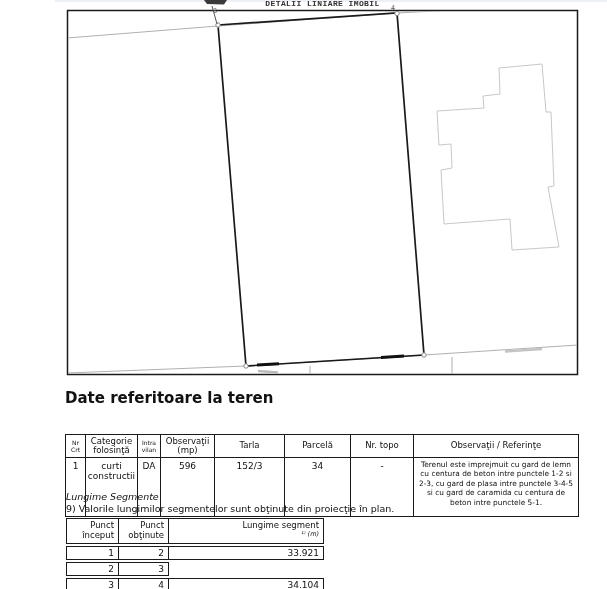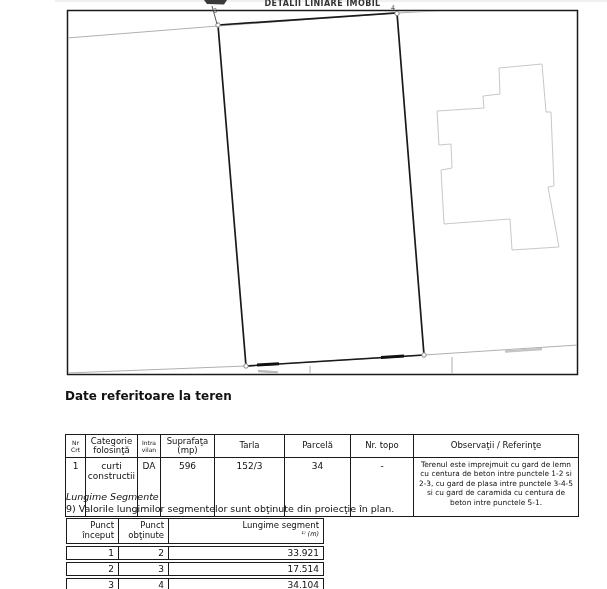--- a/index.html
+++ b/index.html
@@ -4,26 +4,26 @@
 <style>
   html,body{margin:0;padding:0;}
   body{
     width:607px;height:589px;position:relative;background:#ffffff;
     font-family:"DejaVu Sans","Liberation Sans",sans-serif;color:#111;
     overflow:hidden;
   }
   .top-strip{position:absolute;left:55px;top:0;width:552px;height:2px;background:#edf1f5;}
   .map-title{
     position:absolute;left:67px;top:-1px;width:511px;text-align:center;
-    font-size:8px;font-weight:600;color:#333;letter-spacing:.4px;
+    font-size:8px;font-weight:600;color:#333;letter-spacing:.4px;font-family:Liberation Mono, monospace;
   }
   svg.map{position:absolute;left:0;top:0;}
 
   .h-teren{
-    position:absolute;left:65px;top:389px;font-size:12px;font-weight:bold;color:#111;
+    position:absolute;left:65px;top:389px;font-size:15px;font-weight:bold;color:#111;
   }
   table.teren{
     position:absolute;left:65px;top:406px;border-collapse:collapse;table-layout:fixed;
     width:513px;
     margin-top:28px;
   }
   table.teren td,table.teren th{
     border:1px solid #1a1a1a;padding:0;vertical-align:middle;text-align:center;
     font-weight:normal;overflow:hidden;
   }
@@ -123,21 +123,21 @@
     </th>
     <th class="fs-hd">
       <div>Categorie</div>
       <div>folosinţă</div>
     </th>
     <th class="fs-tiny">
       <div>Intra</div>
       <div>vilan</div>
     </th>
     <th class="fs-hd">
-      <div>Suprafaţa</div>
+      <div>Observaţii</div>
       <div>(mp)</div>
     </th>
     <th class="fs-hd">Tarla</th>
     <th class="fs-hd">Parcelă</th>
     <th class="fs-hd">Nr. topo</th>
     <th class="fs-hd">Observaţii / Referinţe</th>
   </tr>
   <tr class="data">
     <td class="fs-val">1</td>
     <td class="fs-val">
@@ -173,20 +173,19 @@
     </div>
   </div>
   <div class="seg-row">
     <div class="seg-cell seg-c1 seg-val">1</div>
     <div class="seg-cell seg-c2 seg-val">2</div>
     <div class="seg-cell seg-c3 seg-val">33.921</div>
   </div>
   <div class="seg-row">
     <div class="seg-cell seg-c1 seg-val">2</div>
     <div class="seg-cell seg-c2 seg-val">3</div>
-    <div class="seg-cell seg-c3 seg-val">17.514</div>
   </div>
   <div class="seg-row">
     <div class="seg-cell seg-c1 seg-val">3</div>
     <div class="seg-cell seg-c2 seg-val">4</div>
     <div class="seg-cell seg-c3 seg-val">34.104</div>
   </div>
 </div>
 
 </body></html>

